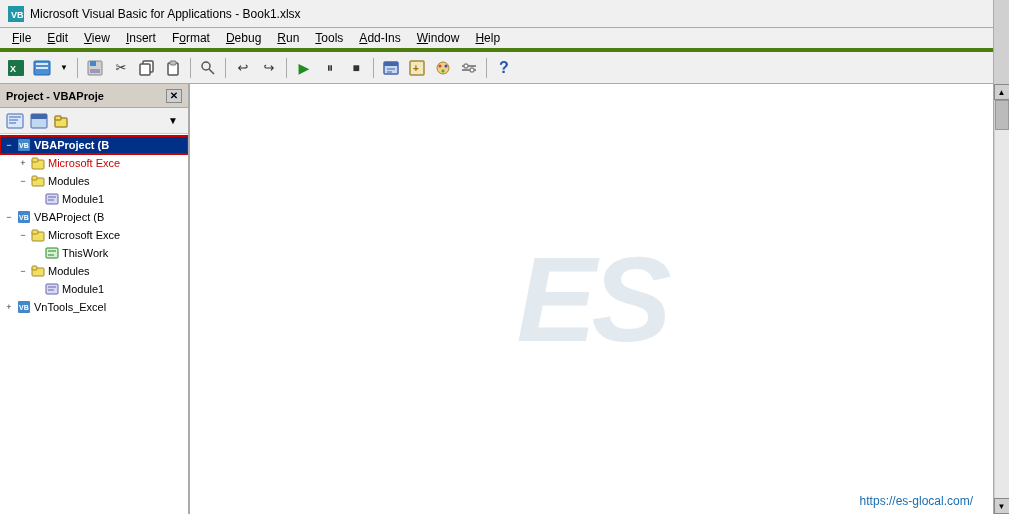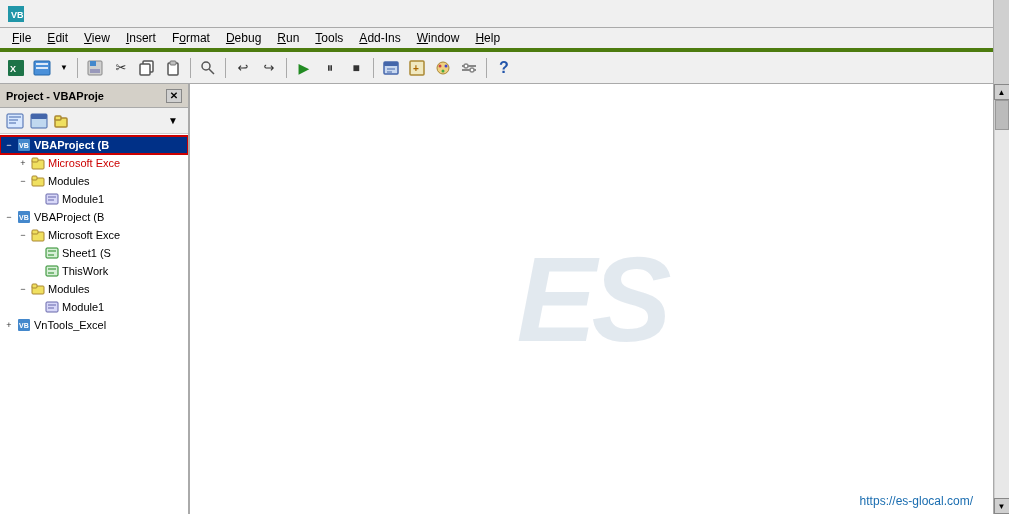--- a/index.html
+++ b/index.html
@@ -281,20 +281,21 @@
 </head>
 <body>
 
 <div class="title-bar">
   <div class="title-bar-icon">
     <svg width="16" height="16" viewBox="0 0 16 16">
       <rect x="1" y="1" width="14" height="14" rx="1" fill="#2196a8"></rect>
       <text x="3" y="12" fill="white" font-size="9" font-weight="bold">VB</text>
     </svg>
   </div>
+  <span class="title-bar-text">Microsoft Visual Basic for Applications - Book1.xlsx</span>
 </div>
 
 <div class="menu-bar">
   <span class="menu-item"><span>F</span>ile</span>
   <span class="menu-item"><span>E</span>dit</span>
   <span class="menu-item"><span>V</span>iew</span>
   <span class="menu-item"><span>I</span>nsert</span>
   <span class="menu-item">F<span>o</span>rmat</span>
   <span class="menu-item"><span>D</span>ebug</span>
   <span class="menu-item"><span>R</span>un</span>
@@ -509,43 +510,31 @@
         <span class="tree-expander">−</span>
         <span class="tree-icon icon-excel">
           <svg width="14" height="14" viewBox="0 0 14 14">
             <rect x="1" y="4" width="12" height="9" rx="1" fill="#f0e060" stroke="#aa8833" stroke-width="1"></rect>
             <rect x="1" y="2" width="6" height="4" rx="1" fill="#f0e060" stroke="#aa8833" stroke-width="1"></rect>
           </svg>
         </span>
         <span class="tree-label">Microsoft Exce</span>
       </div>
 
+
       <div class="tree-item">
         <span class="tree-indent" style="width:28px;"></span>
         <span class="tree-expander" style="visibility:hidden;">−</span>
         <span class="tree-icon icon-sheet">
           <svg width="14" height="12" viewBox="0 0 14 12">
             <rect x="1" y="1" width="12" height="10" rx="1" fill="#d8f0d8" stroke="#228822" stroke-width="1"></rect>
             <rect x="3" y="3" width="8" height="2" fill="#228822" opacity="0.5"></rect>
             <rect x="3" y="7" width="6" height="2" fill="#228822" opacity="0.5"></rect>
           </svg>
         </span>
-        <span class="tree-label">Sheet1 (S</span>
-      </div>
-
-      <div class="tree-item">
-        <span class="tree-indent" style="width:28px;"></span>
-        <span class="tree-expander" style="visibility:hidden;">−</span>
-        <span class="tree-icon icon-sheet">
-          <svg width="14" height="12" viewBox="0 0 14 12">
-            <rect x="1" y="1" width="12" height="10" rx="1" fill="#d8f0d8" stroke="#228822" stroke-width="1"></rect>
-            <rect x="3" y="3" width="8" height="2" fill="#228822" opacity="0.5"></rect>
-            <rect x="3" y="7" width="6" height="2" fill="#228822" opacity="0.5"></rect>
-          </svg>
-        </span>
         <span class="tree-label">ThisWork</span>
       </div>
 
       <div class="tree-item">
         <span class="tree-indent" style="width:14px;"></span>
         <span class="tree-expander">−</span>
         <span class="tree-icon icon-folder">
           <svg width="14" height="12" viewBox="0 0 14 12">
             <rect x="1" y="3" width="12" height="8" rx="1" fill="#f0e060" stroke="#aa8833" stroke-width="1"></rect>
             <rect x="1" y="1" width="5" height="4" rx="1" fill="#f0e060" stroke="#aa8833" stroke-width="1"></rect>

